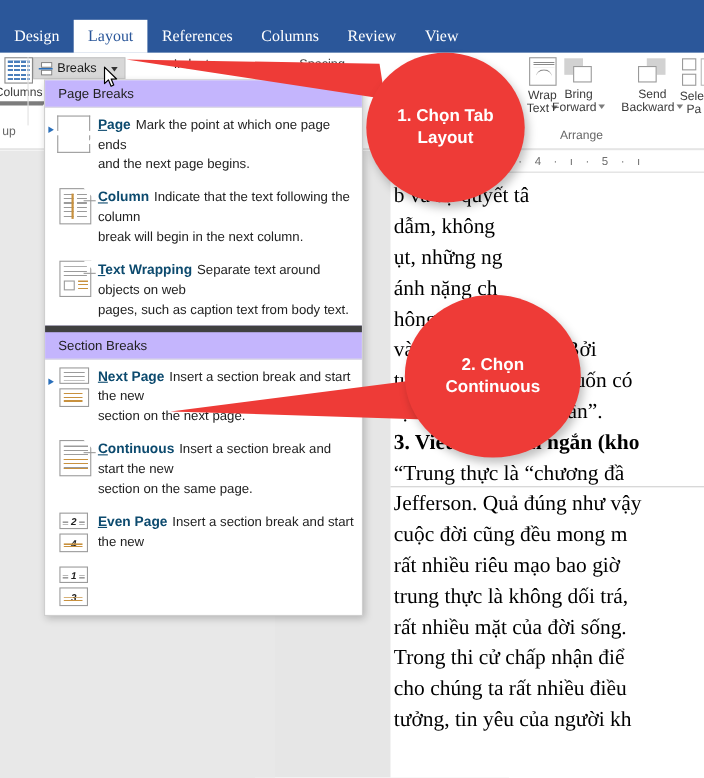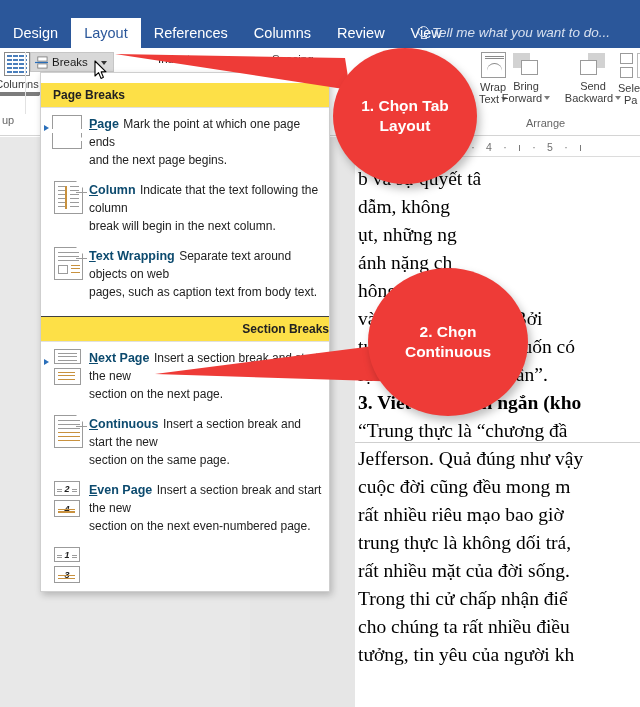--- a/index.html
+++ b/index.html
@@ -13,21 +13,21 @@
 
   
   .tabbar {
     position: absolute; left: 0; top: 0; width: 640px; height: 48px;
     background: #2B579A;
   }
   .tabs { position: absolute; left: 0; bottom: 0; height: 30px; display: flex; align-items: flex-end; }
   .tab {
     height: 30px; line-height: 30px; padding: 0 13px;
     color: #ffffff; font-size: 14.5px; white-space: nowrap;
-    font-family: Liberation Sans, sans-serif;
+    font-family: Liberation Serif, serif;
   }
   .tab.active { background: #ffffff; color: #2B579A; }
   .tellme {
     position: absolute; left: 418px; bottom: 0; height: 30px; line-height: 30px;
     color: #d7e0ef; font-size: 13.5px; font-style: italic; white-space: nowrap;
   }
   .bulb {
     display: inline-block; width: 9px; height: 13px; vertical-align: -2px;
     margin-right: 5px; position: relative;
   }
@@ -155,22 +155,22 @@
   }
 
   
   .menu {
     position: absolute; left: 40px; top: 72px; width: 290px;
     background: #ffffff; border: 1px solid #cfcfcf;
     box-shadow: 2px 3px 7px rgba(0,0,0,.22);
     padding-bottom: 2px;
   }
   .menu-header {
-    background: #fde047; color: #222; font-size: 12px; font-weight: bold;
-    padding: 5px 0 5px 12px; border-bottom: 1px solid #e0e0e0; margin-top: 10px;
+    background: #c4b5fd; color: #222; font-size: 12px; font-weight: normal;
+    padding: 5px 0 5px 12px; border-bottom: 1px solid #e0e0e0;
   }
   .menu-item {
     display: flex; padding: 6px 6px 6px 8px; position: relative;
   }
   .menu-item .marker {
     position: absolute; left: 3px; top: 17px;
     border-top: 3.5px solid transparent; border-bottom: 3.5px solid transparent;
     border-left: 5px solid #2a6fba;
   }
   .mi-icon { width: 40px; flex: 0 0 40px; display: flex; align-items: flex-start; justify-content: center; padding-top: 1px; }
@@ -313,23 +313,20 @@
 <div id="app">
 
   <div class="tabbar">
     <div class="tabs">
       <div class="tab">Design</div>
       <div class="tab active">Layout</div>
       <div class="tab">References</div>
       <div class="tab">Columns</div>
       <div class="tab">Review</div>
       <div class="tab">View</div>
-    </div>
-    <div class="tellme">
-      <span class="bulb"></span><span>Tell me what you want to do...</span>
     </div>
   </div>
 
   <div class="ribbon">
     <div class="ribbon-inner">
 
       <div class="big-btn" style="left:-8px; top:4px; width:50px;">
         <span class="glyph icon-table"></span>
         <span>Columns</span>
         <span class="mini-caret" style="display:block;margin:2px auto 0;"></span>
@@ -378,21 +375,21 @@
       <div class="arr-btn" style="left:618px; top:5px; width:44px; text-align:left;">
         <span class="glyph ic-panes" style="margin-left:2px;">
             <i></i>
             <i></i>
             <i></i>
           </span>
         <span>Selec</span><br>
         <span style="margin-left:6px;display:inline-block;">Pa</span>
       </div>
 
-      <div class="grp-label" style="left:526px; top:69px;">Arrange</div>
+      <div class="grp-label" style="left:509px; top:69px;">Arrange</div>
     </div>
   </div>
 
   <div class="canvas">
     <div class="page-left"></div>
     <div class="page-right">
       <div class="doc-body" id="doc-text">
           <span class="ln">b                     và sự quyết tâ</span>
           <span class="ln">                      dẫm, không</span>
           <span class="ln">                  ụt, những ng</span>
@@ -474,21 +471,21 @@
       </span>
       <span class="mi-text">
         <span class="mi-title"><u>T</u><span>ext Wrapping</span></span>
         <span class="mi-desc">
           <span>Separate text around objects on web</span><br>
           <span>pages, such as caption text from body text.</span>
         </span>
       </span>
     </div>
 
-    <div class="menu-header" style="border-top:1px solid #404040;text-align:right;">Section Breaks</div>
+    <div class="menu-header" style="border-top:6px solid #404040;">Section Breaks</div>
 
     <div class="menu-item">
       <span class="marker"></span>
       <span class="mi-icon">
         <span class="di-np">
             <i class="s1">
               <i class="r"></i>
             </i>
             <i class="s2">
               <i class="r"></i>
@@ -531,21 +528,20 @@
           <i class="n2">
               <span>4</span>
               <i class="u"></i>
             </i>
         </span>
       </span>
       <span class="mi-text">
         <span class="mi-title"><u>E</u><span>ven Page</span></span>
         <span class="mi-desc">
           <span>Insert a section break and start the new</span><br>
-          <span>section on the next even-numbered page.</span>
         </span>
       </span>
     </div>
 
     <div class="menu-item">
       <span class="mi-icon">
         <span class="di-num">
           <i class="n1">
               <span>1</span>
             </i>

